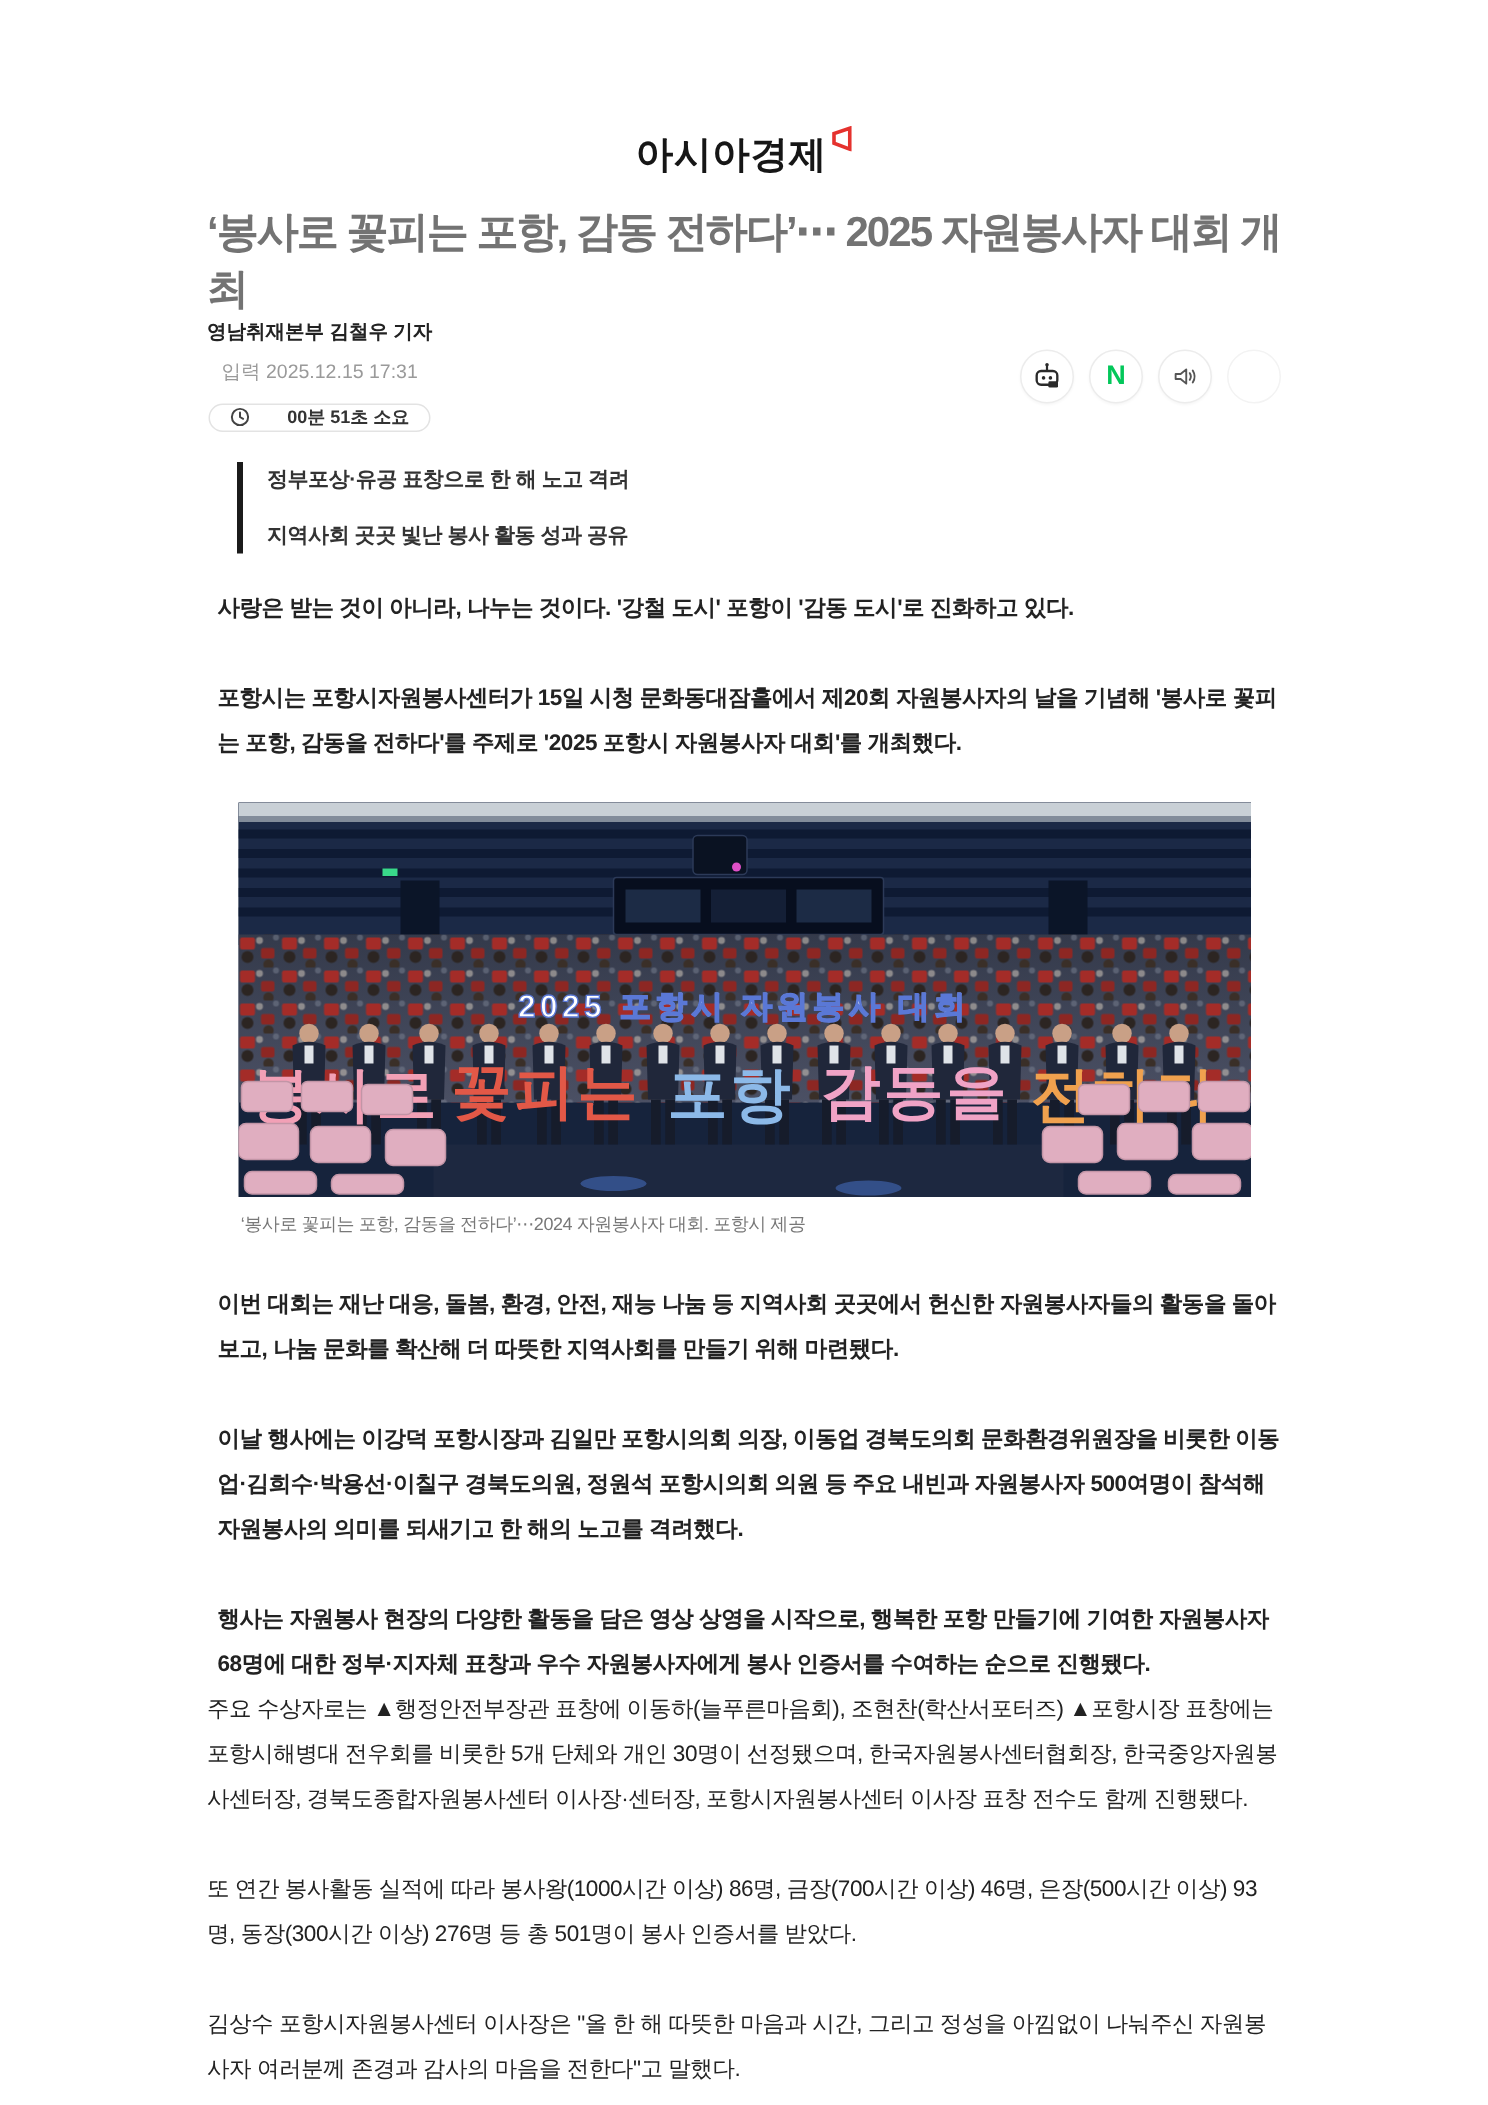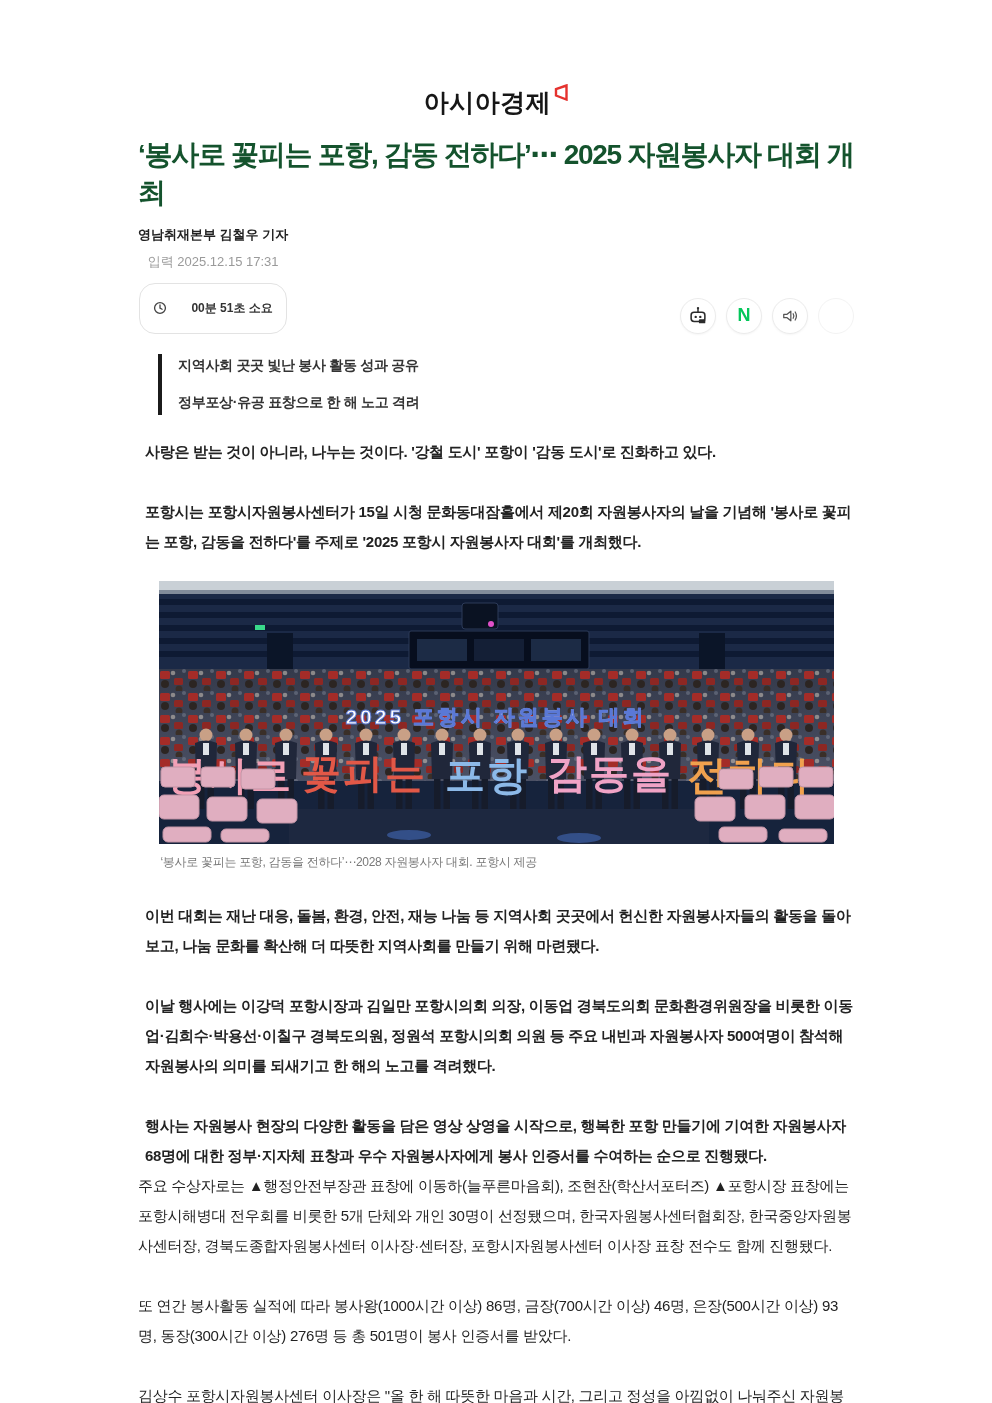--- a/index.html
+++ b/index.html
@@ -8,28 +8,28 @@
   .page { width:992px; height:1403px; background:#fff; position:relative; overflow:hidden; margin:0 auto; }
   .container { width:716px; margin:0 auto; padding-top:86px; }
 
   
   .logo-row { text-align:center; height:34px; }
   .logo { display:inline-flex; align-items:flex-start; gap:3px; }
   .logo-text { font-size:25px; font-weight:800; color:#161616; letter-spacing:0.5px; }
   .logo-mark { margin-top:-2px; }
 
   
-  .title { margin:16px 0 0; font-size:28px; line-height:1.35; font-weight:800; color:#14532d; letter-spacing:-1.3px; text-align:left; }
-
-  
-  .byline-row { margin-top:14px; display:flex; justify-content:space-between; align-items:flex-end; }
+  .title { margin:16px 0 0; font-size:28px; line-height:1.35; font-weight:800; color:#737373; letter-spacing:-1.3px; text-align:left; }
+
+  
+  .byline-row { display:flex; justify-content:space-between; align-items:center; }
   .reporter { font-size:13px; font-weight:700; color:#222; }
   .meta-line { margin-top:9px; display:flex; align-items:center; gap:12px;flex-direction:column; }
   .published { font-size:13px; color:#9a9a9a; }
-  .read-pill { display:inline-flex; align-items:center; gap:24px; border:1px solid #e3e3e3; border-radius:16px; padding:16px 13px; font-size:12px; font-weight:700; color:#333; background:#fff; }
+  .read-pill { display:inline-flex; align-items:center; gap:24px; border:1px solid #e3e3e3; border-radius:16px; padding:0 13px; font-size:12px; font-weight:700; color:#333; background:#fff; }
   .actions { display:flex; gap:10px; padding-top:2px; }
   .action-btn { width:36px; height:36px; border-radius:50%; border:1px solid #ececec; background:#fff; display:flex; align-items:center; justify-content:center; cursor:pointer; padding:0; box-shadow:0 1px 2px rgba(0,0,0,0.04); }
   .action-btn.faint { border-color:#f3f3f3; box-shadow:none; }
   .naver-n { color:#03C75A; font-weight:900; font-size:18px; font-family:"Liberation Sans",sans-serif; }
 
   
   .subhead { margin:20px 0 0 20px; border-left:4px solid #1b1b1b; padding:3px 0 3px 16px; }
   .subhead p { margin:0; font-size:14px; font-weight:700; color:#333; letter-spacing:-0.3px; }
   .subhead p + p { margin-top:19px; }
 
@@ -103,22 +103,22 @@
                 <path d="M15.8 9.3 Q17.6 12 15.8 14.7" fill="none" stroke="#555" stroke-width="1.5" stroke-linecap="round"></path>
                 <path d="M18.2 7.2 Q21.2 12 18.2 16.8" fill="none" stroke="#555" stroke-width="1.5" stroke-linecap="round"></path>
               </svg>
           </span>
         </button>
         <button class="action-btn faint"></button>
       </div>
     </div>
 
     <div class="subhead">
+      <p>정부포상·유공 표창으로 한 해 노고 격려</p>
       <p>지역사회 곳곳 빛난 봉사 활동 성과 공유</p>
-      <p>정부포상·유공 표창으로 한 해 노고 격려</p>
     </div>
 
     <div class="body-text">
       <p class="first ind">사랑은 받는 것이 아니라, 나누는 것이다. '강철 도시' 포항이 '감동 도시'로 진화하고 있다.</p>
       <p class="ind">포항시는 포항시자원봉사센터가 15일 시청 문화동대잠홀에서 제20회 자원봉사자의 날을 기념해 '봉사로 꽃피는 포항, 감동을 전하다'를 주제로 '2025 포항시 자원봉사자 대회'를 개최했다.</p>
 
       <figure>
         <svg class="photo-svg" viewBox="0 0 675 263" aria-label="event photo">
           <defs>
             <pattern id="crowdPat" width="28" height="22" patternUnits="userSpaceOnUse">
@@ -209,21 +209,21 @@
             <rect x="560" y="188" width="34" height="20" rx="4"></rect>
               <rect x="600" y="186" width="34" height="20" rx="4"></rect>
               <rect x="640" y="186" width="34" height="20" rx="4"></rect>
             <rect x="536" y="216" width="40" height="24" rx="5"></rect>
               <rect x="586" y="214" width="40" height="24" rx="5"></rect>
               <rect x="636" y="214" width="40" height="24" rx="5"></rect>
             <rect x="560" y="246" width="48" height="15" rx="5"></rect>
               <rect x="620" y="248" width="48" height="13" rx="5"></rect>
           </g>
         </svg>
-        <figcaption>‘봉사로 꽃피는 포항, 감동을 전하다’⋯2028 자원봉사자 대회. 포항시 제공</figcaption>
+        <figcaption>‘봉사로 꽃피는 포항, 감동을 전하다’⋯2024 자원봉사자 대회. 포항시 제공</figcaption>
       </figure>
 
 
       <p class="ind">이번 대회는 재난 대응, 돌봄, 환경, 안전, 재능 나눔 등 지역사회 곳곳에서 헌신한 자원봉사자들의 활동을 돌아보고, 나눔 문화를 확산해 더 따뜻한 지역사회를 만들기 위해 마련됐다.</p>
       <p class="ind">이날 행사에는 이강덕 포항시장과 김일만 포항시의회 의장, 이동업 경북도의회 문화환경위원장을 비롯한 이동업·김희수·박용선·이칠구 경북도의원, 정원석 포항시의회 의원 등 주요 내빈과 자원봉사자 500여명이 참석해 자원봉사의 의미를 되새기고 한 해의 노고를 격려했다.</p>
       <p class="ind">행사는 자원봉사 현장의 다양한 활동을 담은 영상 상영을 시작으로, 행복한 포항 만들기에 기여한 자원봉사자 68명에 대한 정부·지자체 표창과 우수 자원봉사자에게 봉사 인증서를 수여하는 순으로 진행됐다.</p>
       <p class="tight">주요 수상자로는 ▲행정안전부장관 표창에 이동하(늘푸른마음회), 조현찬(학산서포터즈) ▲포항시장 표창에는 포항시해병대 전우회를 비롯한 5개 단체와 개인 30명이 선정됐으며, 한국자원봉사센터협회장, 한국중앙자원봉사센터장, 경북도종합자원봉사센터 이사장·센터장, 포항시자원봉사센터 이사장 표창 전수도 함께 진행됐다.</p>
       <p>또 연간 봉사활동 실적에 따라 봉사왕(1000시간 이상) 86명, 금장(700시간 이상) 46명, 은장(500시간 이상) 93명, 동장(300시간 이상) 276명 등 총 501명이 봉사 인증서를 받았다.</p>
       <p>김상수 포항시자원봉사센터 이사장은 "올 한 해 따뜻한 마음과 시간, 그리고 정성을 아낌없이 나눠주신 자원봉사자 여러분께 존경과 감사의 마음을 전한다"고 말했다.</p>
 

